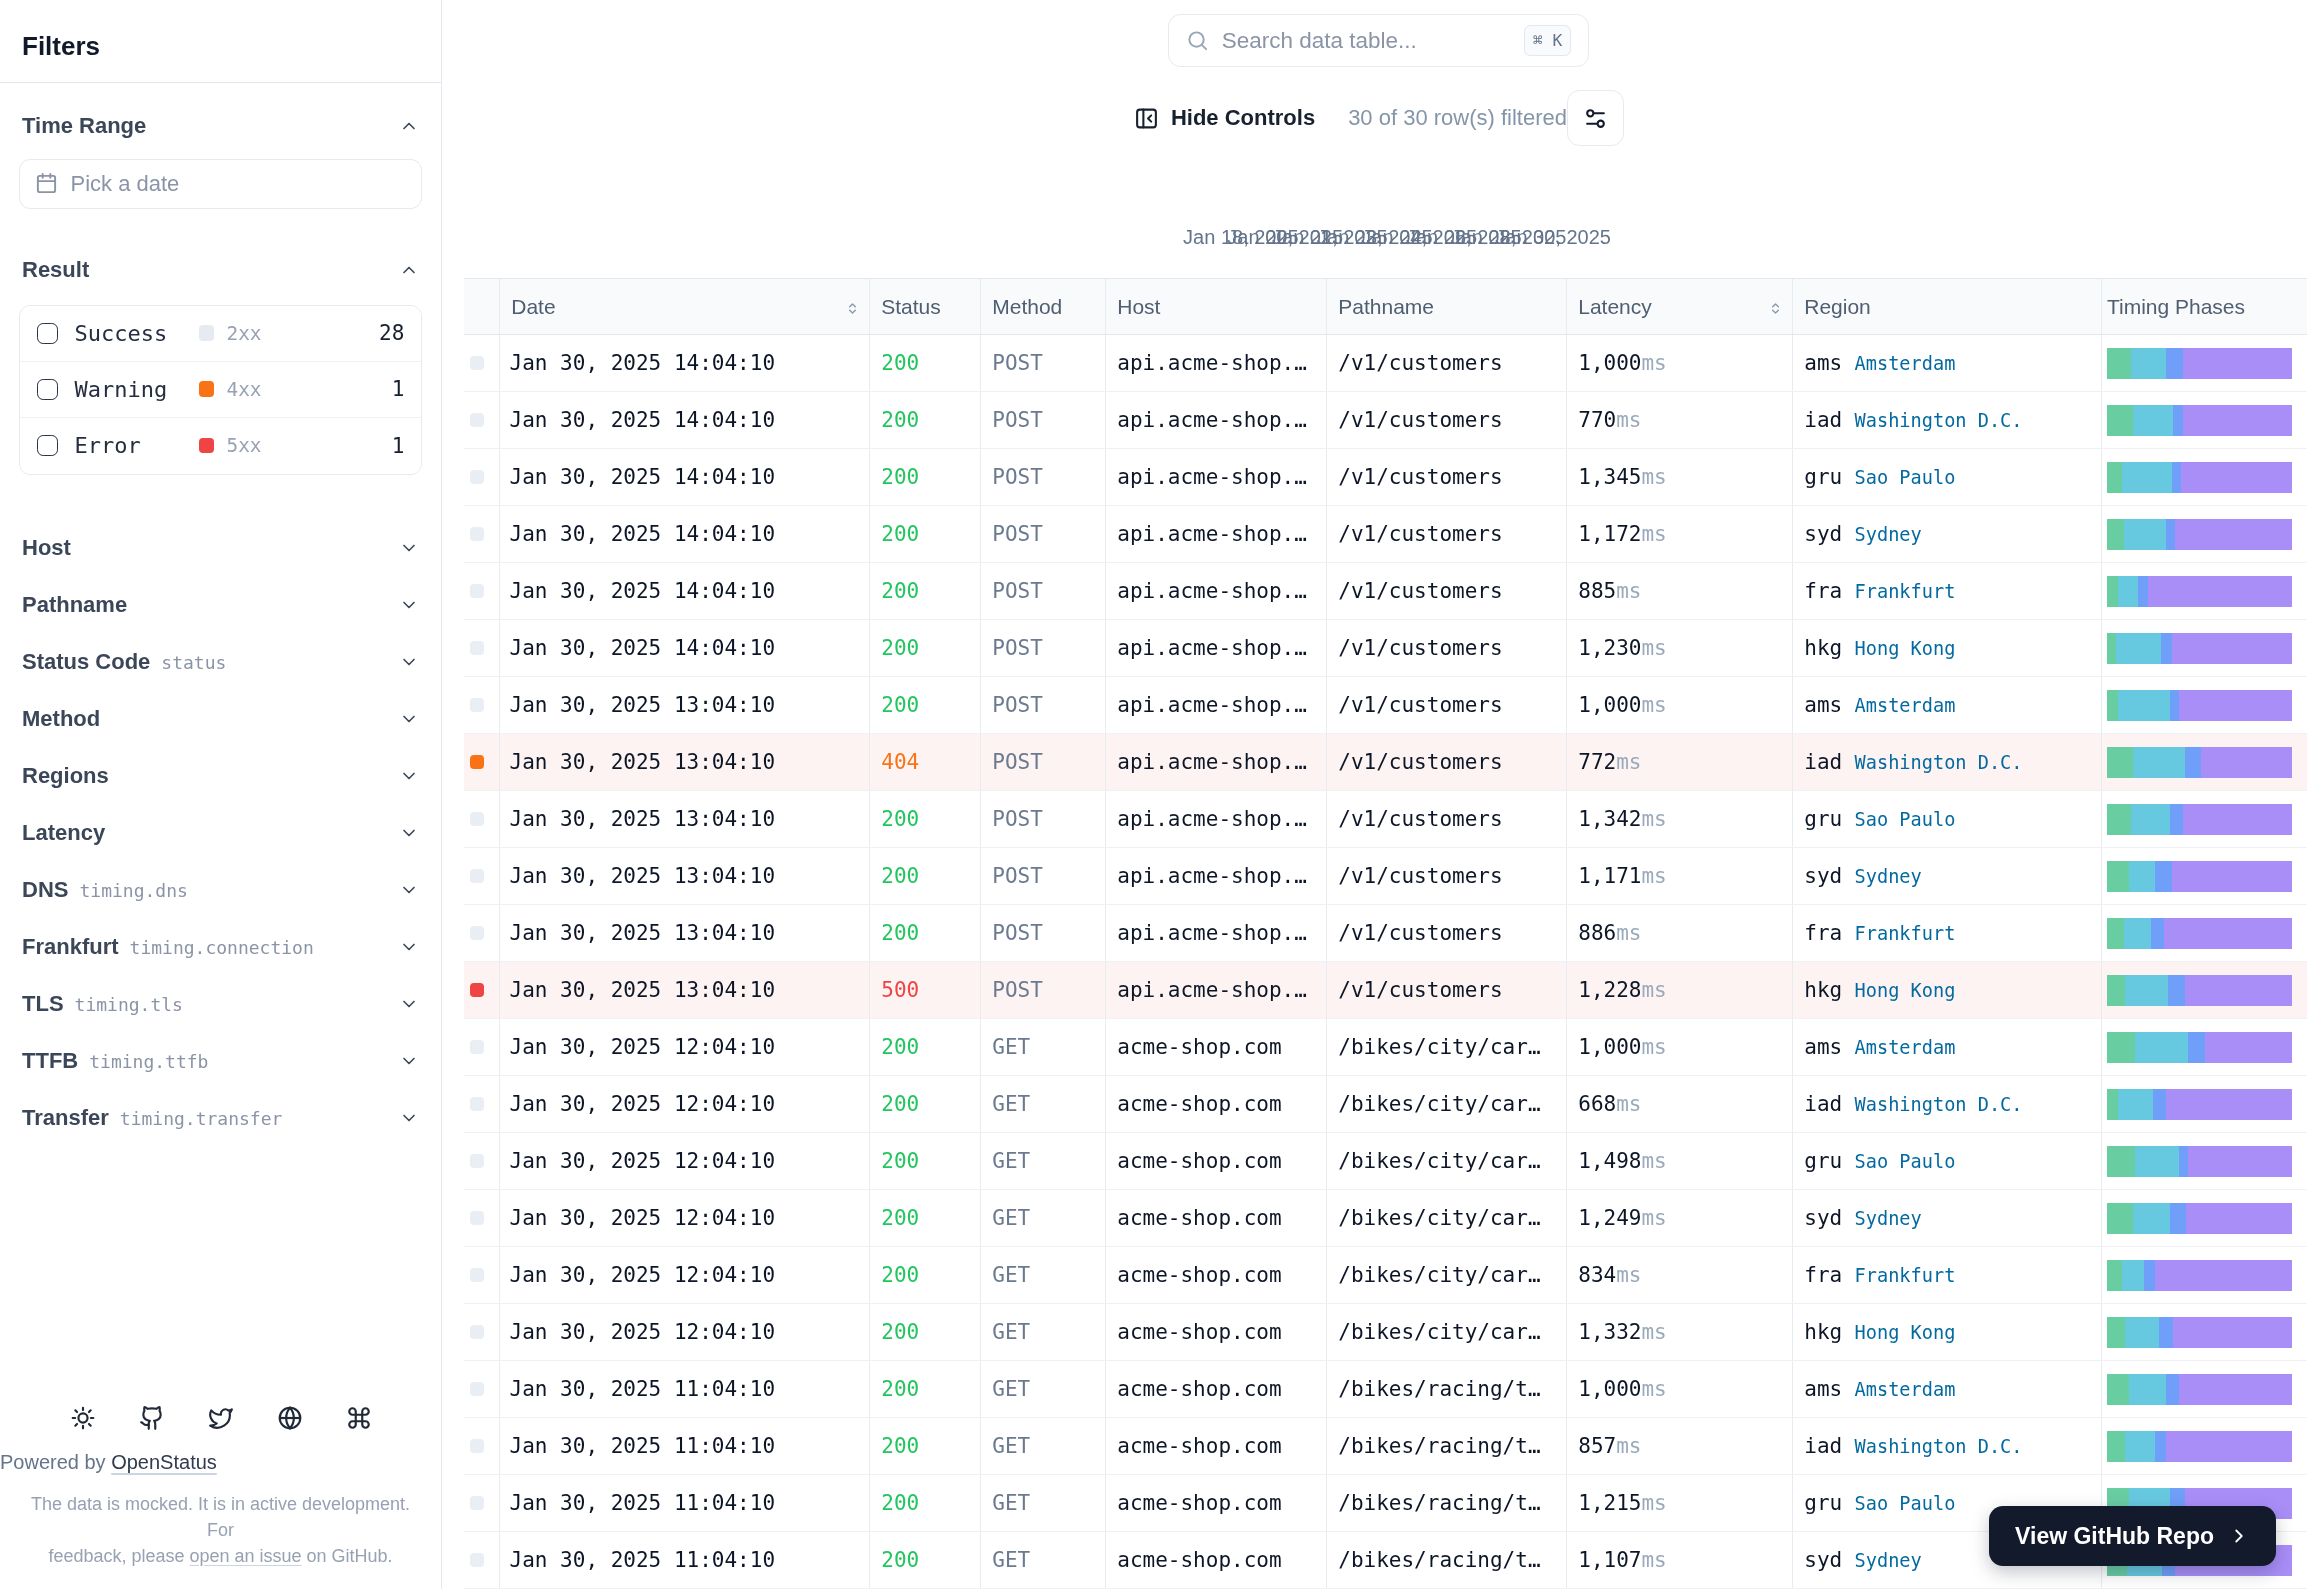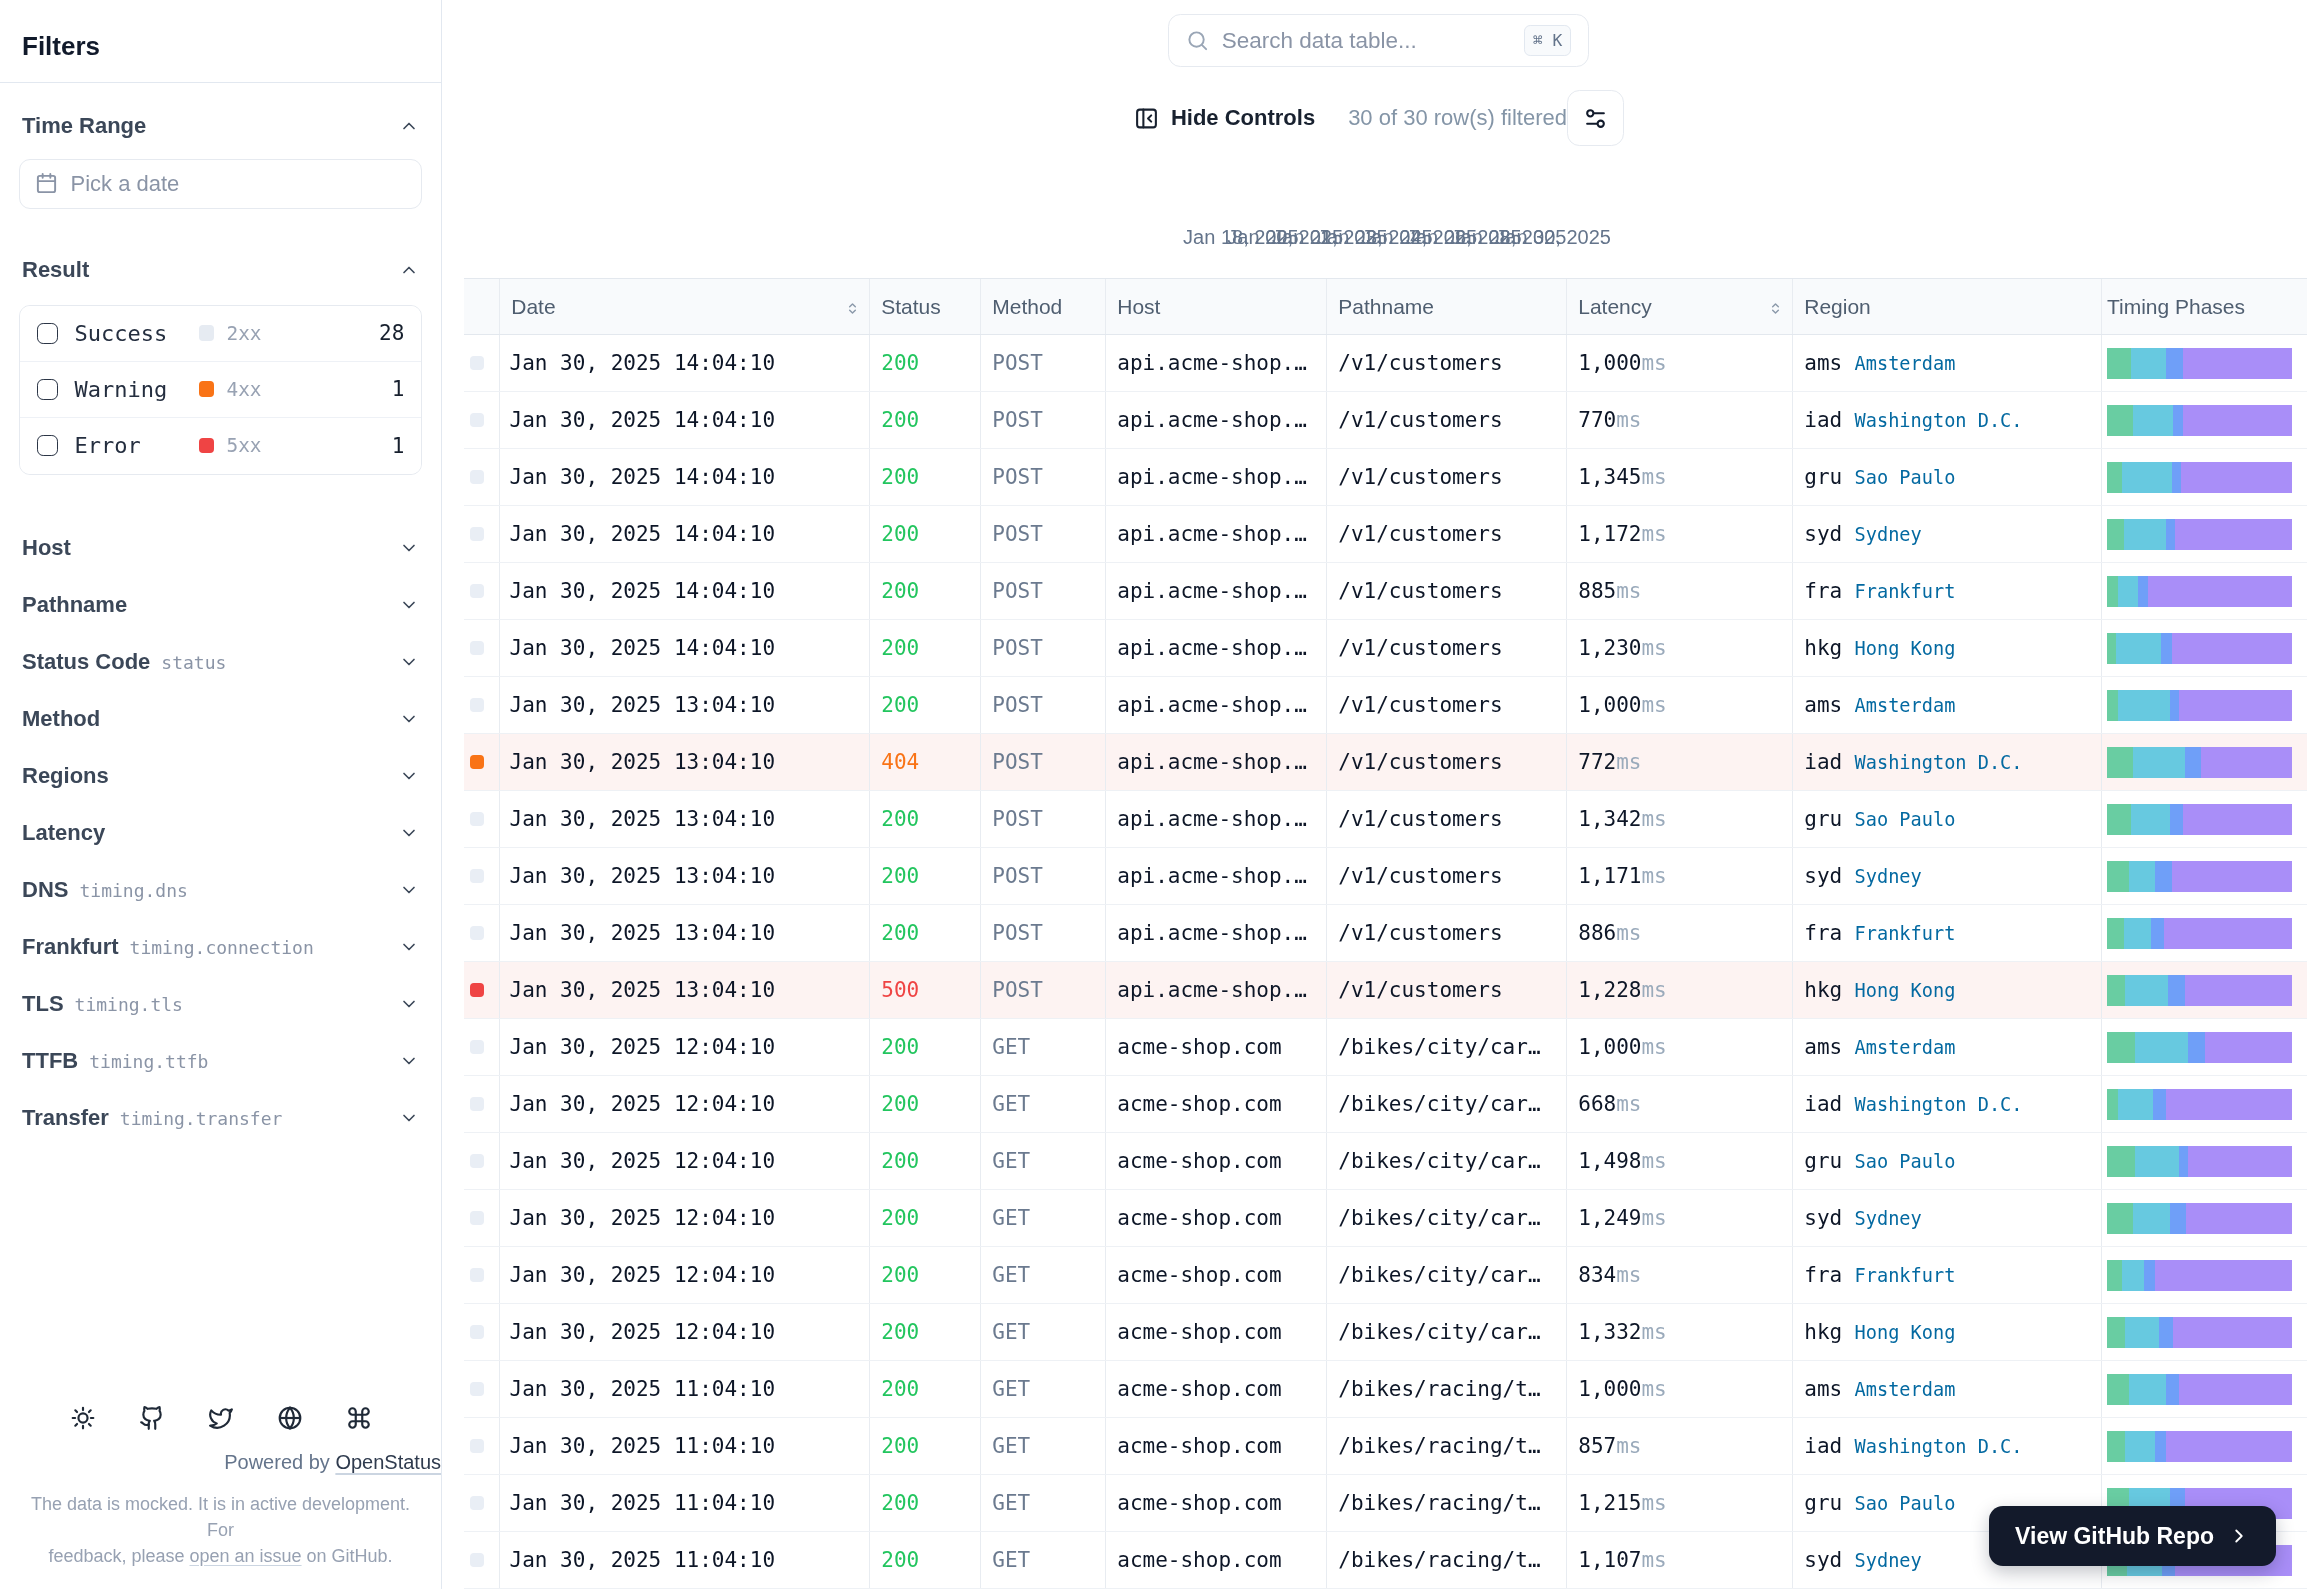--- a/index.html
+++ b/index.html
@@ -32,21 +32,21 @@
   .sw-warning { background:#f97316; }
   .sw-error { background:#ef4444; }
   .result-code { font-family:"DejaVu Sans Mono", monospace; font-size:19.4px; color:#98a2b3; margin-left:12.4px; }
   .result-count { font-family:"DejaVu Sans Mono", monospace; font-size:21px; color:#17202e; margin-left:auto; }
   .filter-list { margin-top:45px; }
   .filter-item { display:flex; align-items:center; height:57px; padding:0 22px; cursor:pointer; }
   .filter-item .chev { margin-left:auto; }
   .sb-footer { margin-top:auto; padding-bottom:20px; }
   .sb-icons { display:flex; justify-content:center; gap:43px; padding:11px 0 20px; color:#1f2937; }
   .sb-icons .icon { width:26px; height:26px; }
-  .powered { text-align:right; font-size:20px; color:#64748b; }
+  .powered { text-align:left; font-size:20px; color:#64748b; }
   .powered a { color:#2f3b4e; text-decoration:underline; text-underline-offset:3.9px; text-decoration-color:#cbd5e1; }
   .sb-note { margin-top:17px; text-align:center; font-size:18px; line-height:26px; color:#97a1b2; padding:0 23px; }
   .sb-note .link { text-decoration:underline; text-underline-offset:3.1px; text-decoration-color:#cbd5e1; }
 
   
   .main { flex:1; display:flex; flex-direction:column; height:100%; overflow:hidden;align-items:center; }
   .searchbar { margin:14px 14px 0 22.5px; height:57px; border:1.6px solid #e6eaf0; border-radius:12.4px;
     display:flex; align-items:center; padding:0 17px; gap:12.4px; background:#fff; }
   .searchbar input { flex:1; border:none; outline:none; font-size:22.5px; color:#17202e; background:transparent; }
   .searchbar input::placeholder { color:#8a94a6; }

